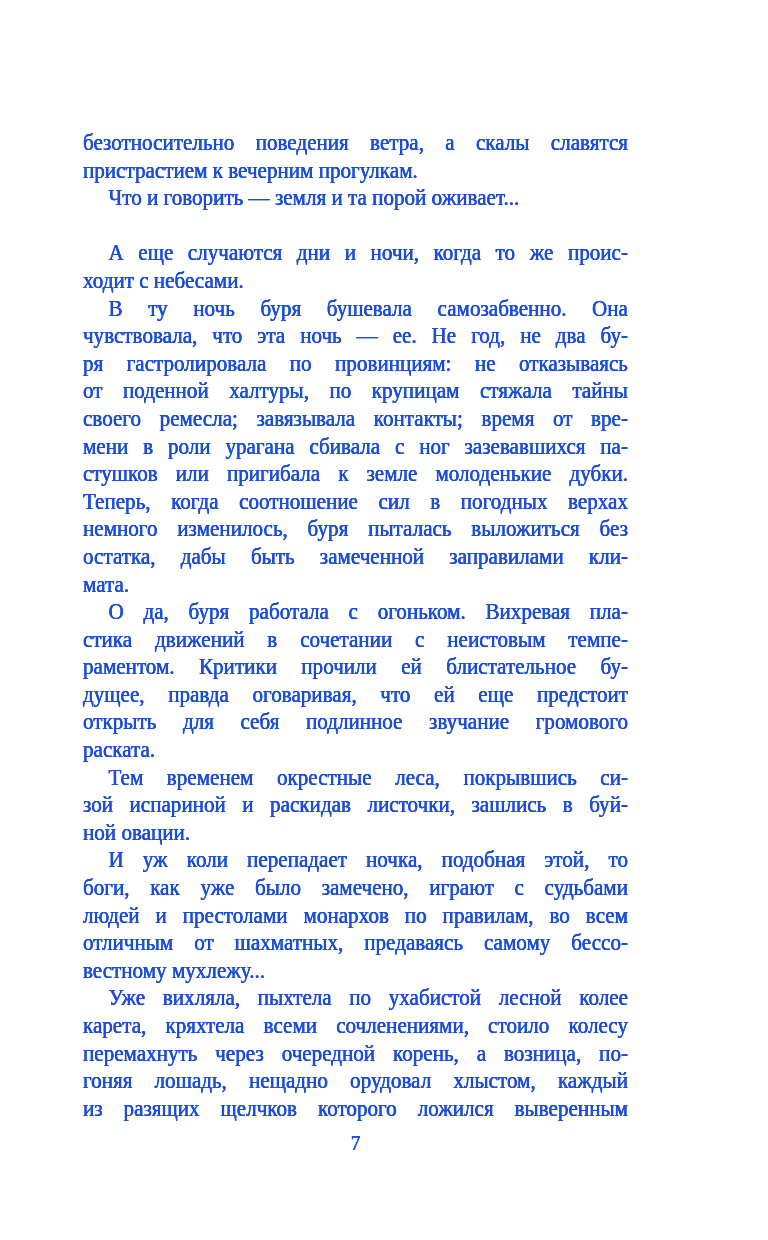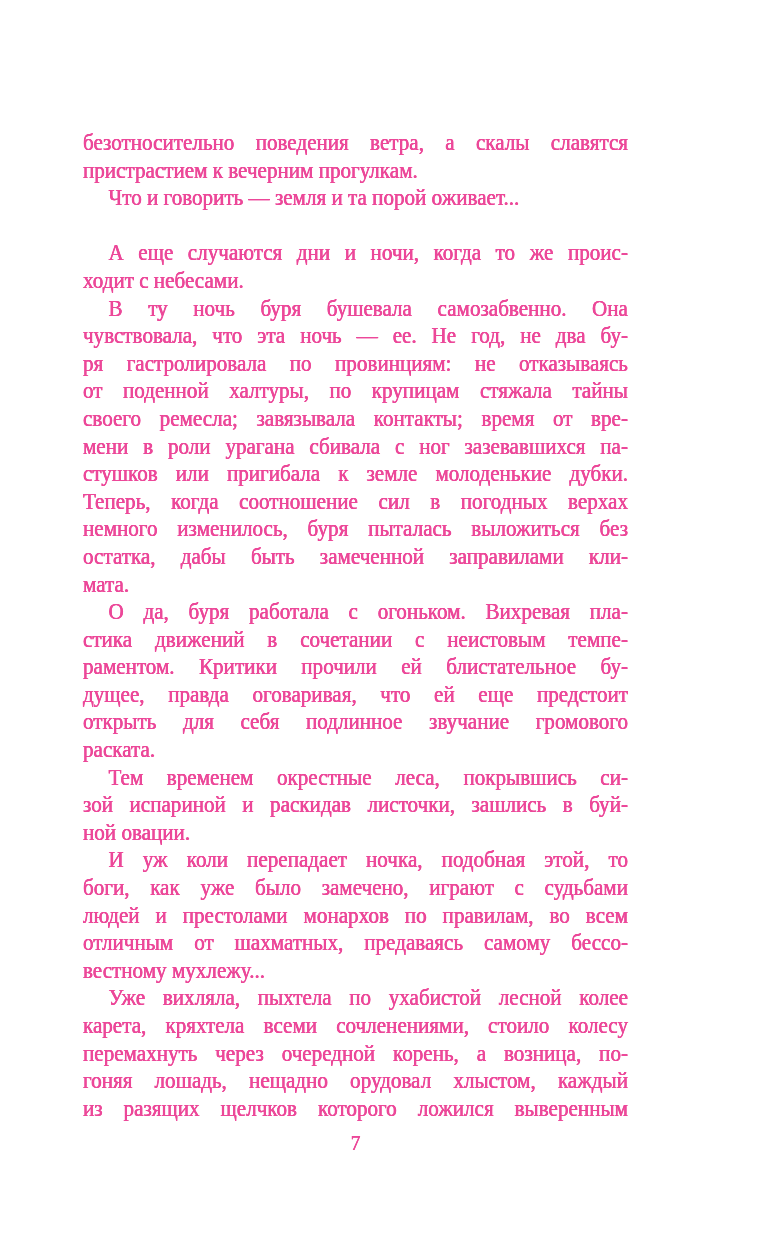--- a/index.html
+++ b/index.html
@@ -7,21 +7,21 @@
     padding: 0;
     background: #ffffff;
   }
   .book-page {
     position: relative;
     width: 768px;
     height: 1240px;
     background: #ffffff;
     overflow: hidden;
     font-family: "Liberation Serif", serif;
-    color: #ec4899;
+    color: #1d4ed8;
   }
   
   .text-col {
     position: absolute;
     left: 83px;
     top: 129px;
     width: 620px;
     transform: scaleX(0.879);
     transform-origin: 0 0;
     font-size: 24px;

